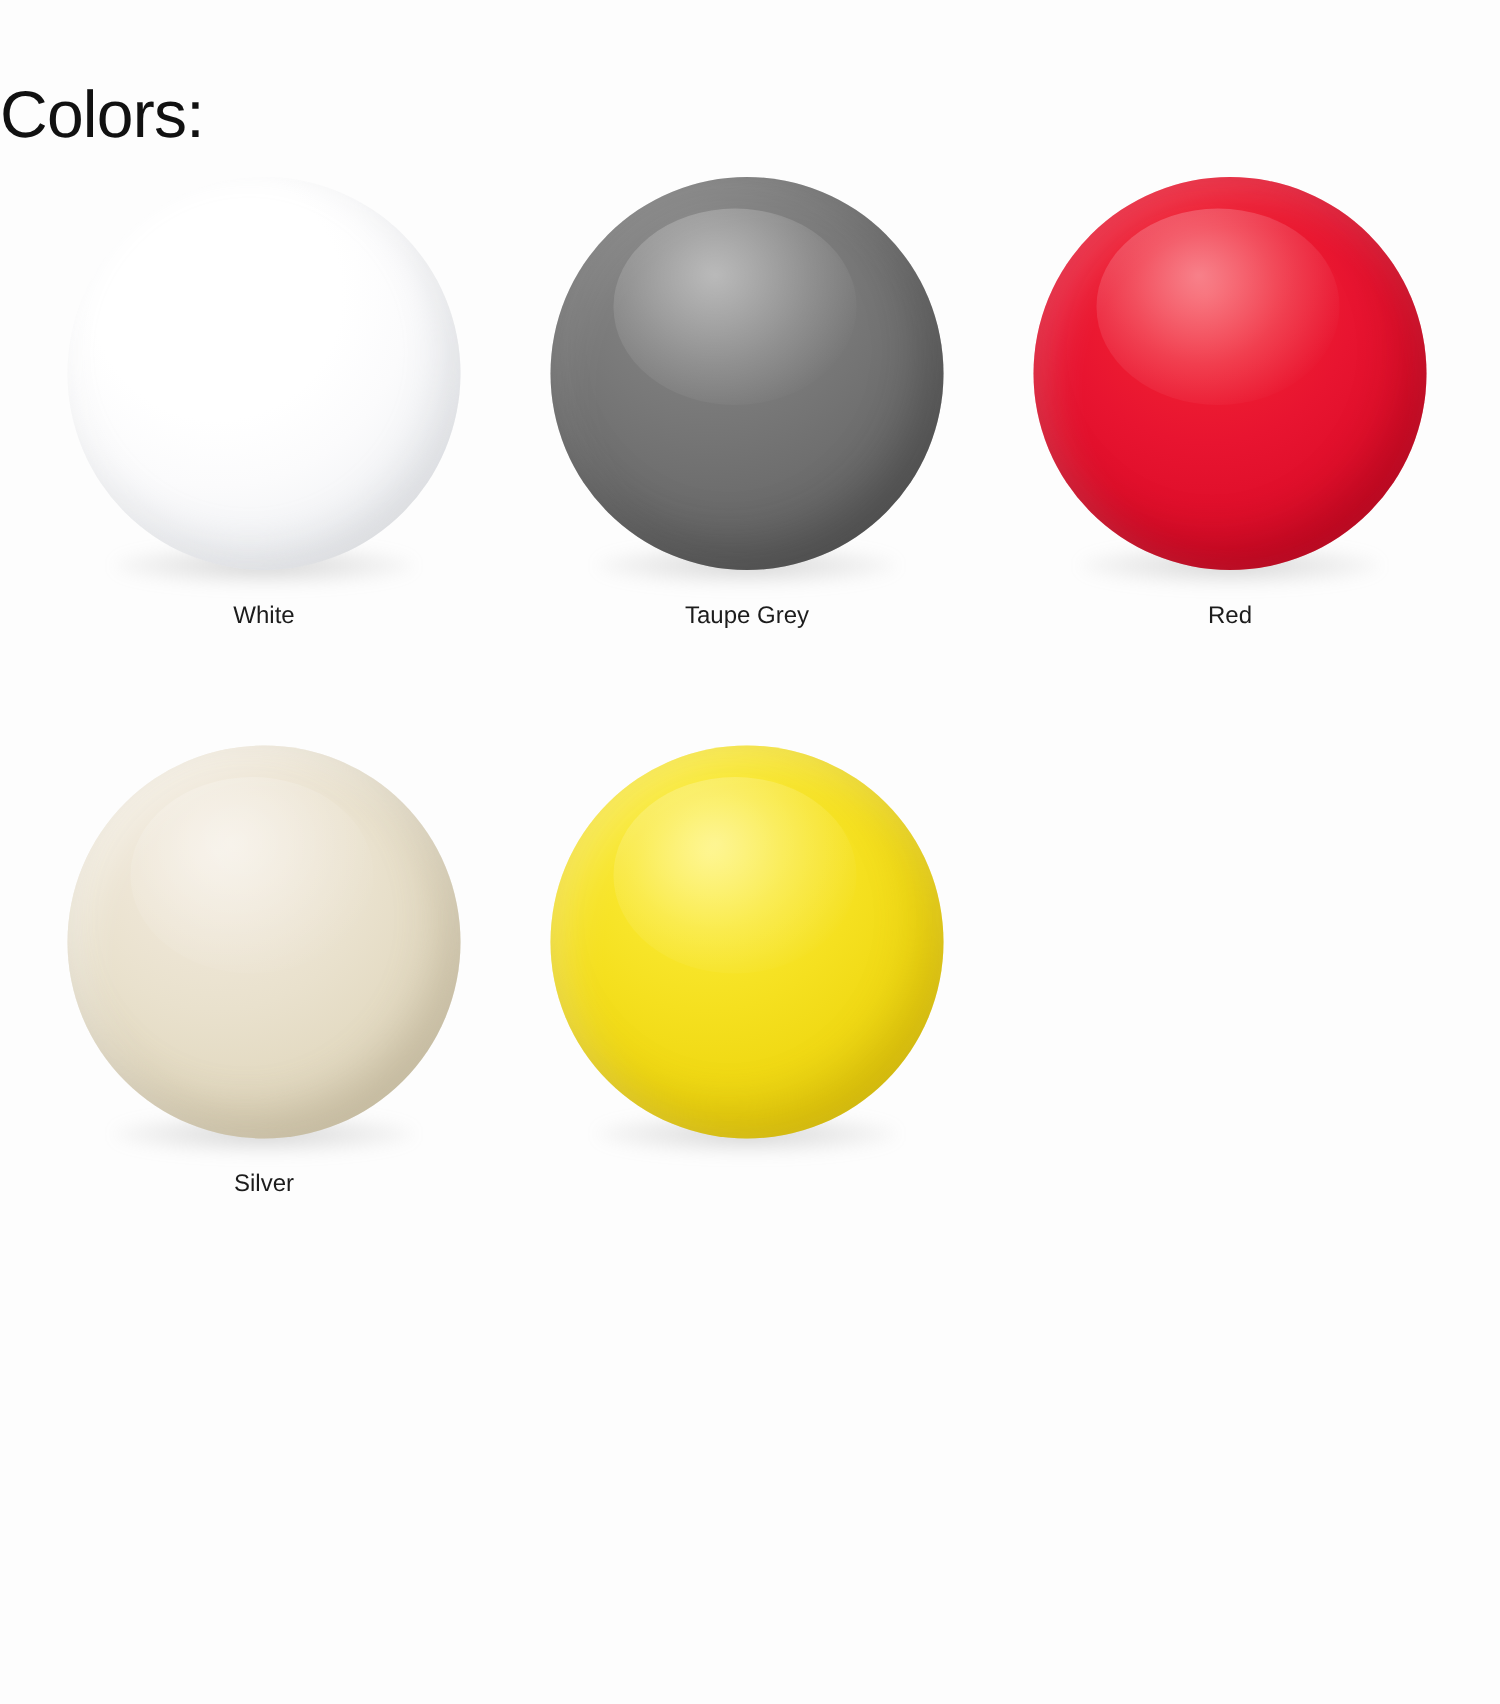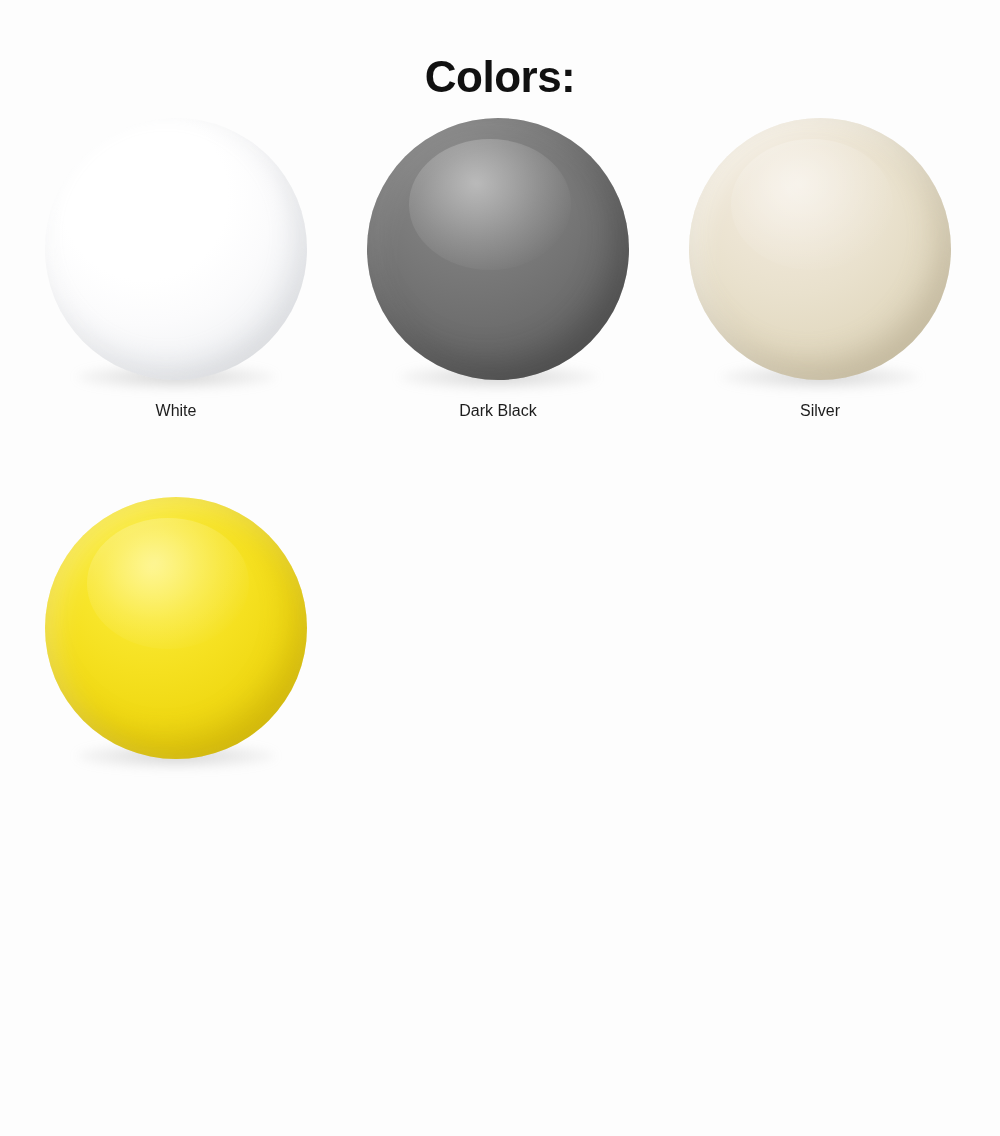--- a/index.html
+++ b/index.html
@@ -14,24 +14,24 @@
     font-family: "Liberation Sans", sans-serif;
     overflow: hidden;
     position: relative;
   }
 
   #page-title {
     position: absolute;
     top: 24px;
     left: 0;
     width: 1000px;
-    text-align: center;
+    text-align: left;
     font-family: "Liberation Sans", sans-serif;
     font-size: 44px;
-    font-weight: 700;
+    font-weight: 400;
     letter-spacing: -0.5px;
     color: #111111;
     line-height: 1.1;
   }
 
   #swatch-grid {
     position: absolute;
     top: 118px;
     left: 45px;
     width: 910px;
@@ -173,21 +173,28 @@
         <div class="sphere-shadow"></div>
         <div class="sphere sphere-white"></div>
       </div>
       <div class="swatch-label">White</div>
     </div>
     <div class="swatch-cell">
       <div class="sphere-wrap">
         <div class="sphere-shadow"></div>
         <div class="sphere sphere-dark-grey"></div>
       </div>
-      <div class="swatch-label">Dark Black</div>
+      <div class="swatch-label">Taupe Grey</div>
+    </div>
+    <div class="swatch-cell">
+      <div class="sphere-wrap">
+        <div class="sphere-shadow"></div>
+        <div class="sphere sphere-red"></div>
+      </div>
+      <div class="swatch-label">Red</div>
     </div>
     <div class="swatch-cell">
       <div class="sphere-wrap">
         <div class="sphere-shadow"></div>
         <div class="sphere sphere-taupe"></div>
       </div>
       <div class="swatch-label">Silver</div>
     </div>
     <div class="swatch-cell">
       <div class="sphere-wrap">

